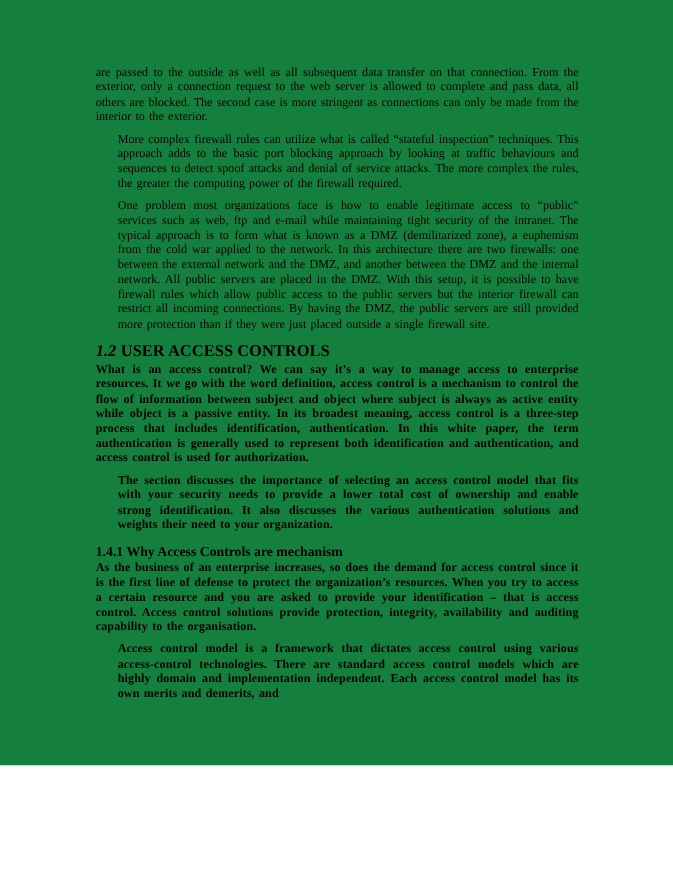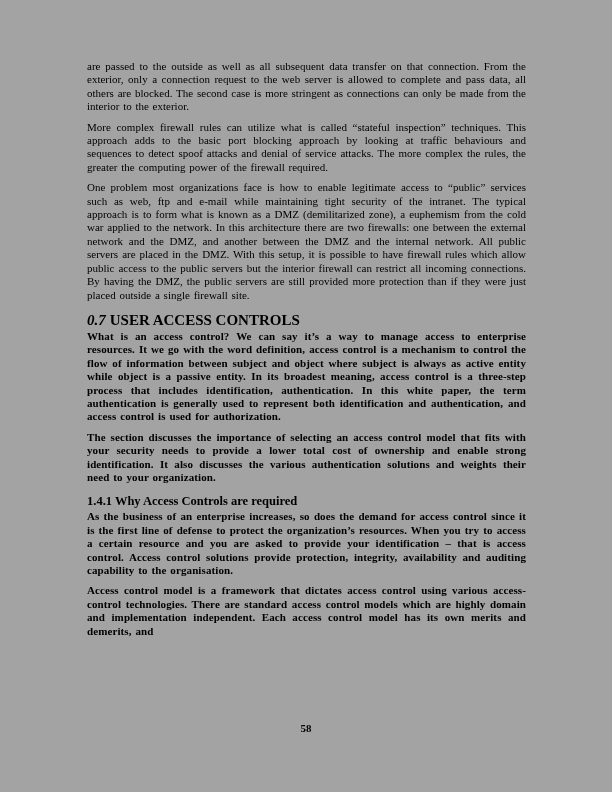--- a/index.html
+++ b/index.html
@@ -3,40 +3,40 @@
 <meta charset="utf-8">
 <style>
   html, body {
     margin: 0;
     padding: 0;
     background: #ffffff;
   }
   .page {
     position: relative;
     width: 612px;
-    height: 792px;
-    background: #a3a3a3;
+    height: 696px;
+    background: #15803d;
     font-family: "Liberation Serif", "DejaVu Serif", serif;
     color: #000000;
     overflow: hidden;
   }
   .content {
     position: absolute;
     left: 87px;
     top: 60px;
     width: 439px;
   }
   p {
     margin: 0;
     font-size: 11px;
     line-height: 13.4px;
     text-align: justify;
     word-spacing: 1px;
   }
-  p + p { margin-top: 7px; }
+  p + p { margin-top: 7px; margin-left: 20px; }
   .bold-para {
     font-weight: bold;
     letter-spacing: 0.1px;
   }
   .u { }
   .h-main {
     margin: 10px 0 1px 0;
     font-size: 15px;
     font-weight: bold;
     line-height: 17px;
@@ -67,28 +67,28 @@
 <div class="page">
   <div class="content">
 
     <p>are passed to the outside as well as all subsequent data transfer on that connection. From the exterior, only a connection request to the web server is allowed to complete and pass data, all others are blocked. The second case is more stringent as connections can only be made from the interior to the exterior.</p>
 
     <p>More complex firewall rules can utilize what is called “stateful inspection” techniques. This approach adds to the basic port blocking approach by looking at traffic behaviours and sequences to detect spoof attacks and denial of service attacks. The more complex the rules, the greater the computing power of the firewall required.</p>
 
     <p>One problem most organizations face is how to enable legitimate access to “public” services such as web, ftp and e-mail while maintaining tight security of the intranet. The typical approach is to form what is known as a DMZ (demilitarized zone), a euphemism from the cold war applied to the network. In this architecture there are two firewalls: one between the external network and the DMZ, and another between the DMZ and the internal network. All public servers are placed in the DMZ. With this setup, it is possible to have firewall rules which allow public access to the public servers but the interior firewall can restrict all incoming connections. By having the DMZ, the public servers are still provided more protection than if they were just placed outside a single firewall site.</p>
 
     <div class="h-main">
-      <span class="h-num">0.7</span><span>USER ACCESS CONTROLS</span>
+      <span class="h-num">1.2</span><span>USER ACCESS CONTROLS</span>
     </div>
 
     <p class="bold-para"><span>What is an access control? We can say it’s a way to </span><span class="u">manage</span><span> access to enterprise resources. It we go with the word definition, access control is a </span><span class="u">mechanism</span><span> to control the flow of </span><span class="u">information</span><span> between subject and object where subject is always as active entity while object is a passive entity. In its broadest </span><span class="u">meaning,</span><span> access control is a three-step process that includes </span><span class="u">identification, authentication.</span><span> In this white paper, the term authentication is generally used to represent both </span><span class="u">identification and authentication,</span><span> and access control is used for </span><span class="u">authorization.</span></p>
 
     <p class="bold-para"><span>The section discusses the </span><span class="u">importance of selecting</span><span> an access control </span><span class="u">model</span><span> that fits with your security needs to provide a lower total cost of ownership and enable strong </span><span class="u">identification.</span><span> It also discusses the </span><span class="u">various authentication solutions</span><span> and weights their need to your </span><span class="u">organization.</span></p>
 
-    <div class="h-sub">1.4.1 Why Access Controls are required</div>
+    <div class="h-sub">1.4.1 Why Access Controls are mechanism</div>
 
     <p class="bold-para"><span>As the business of an enterprise </span><span class="u">increases,</span><span> so does the </span><span class="u">demand</span><span> for access control since it is the </span><span class="u">first line</span><span> of defense to protect the </span><span class="u">organization’s resources.</span><span> When you try to access a certain resource and you are asked to provide your </span><span class="u">identification</span><span> – that is access control. Access control solutions provide protection, </span><span class="u">integrity, availability</span><span> and </span><span class="u">auditing capability</span><span> to the </span><span class="u">organisation.</span></p>
 
 
     <p class="bold-para"><span>Access control model is a framework that dictates access control using various access-control </span><span class="u">technologies.</span><span> There are standard access control </span><span class="u">models</span><span> which are highly domain and </span><span class="u">implementation independent.</span><span> Each access control </span><span class="u">model</span><span> has its own merits and </span><span class="u">demerits,</span><span> and</span></p>
 
   </div>
 
   <div class="page-number">58</div>
 </div>

